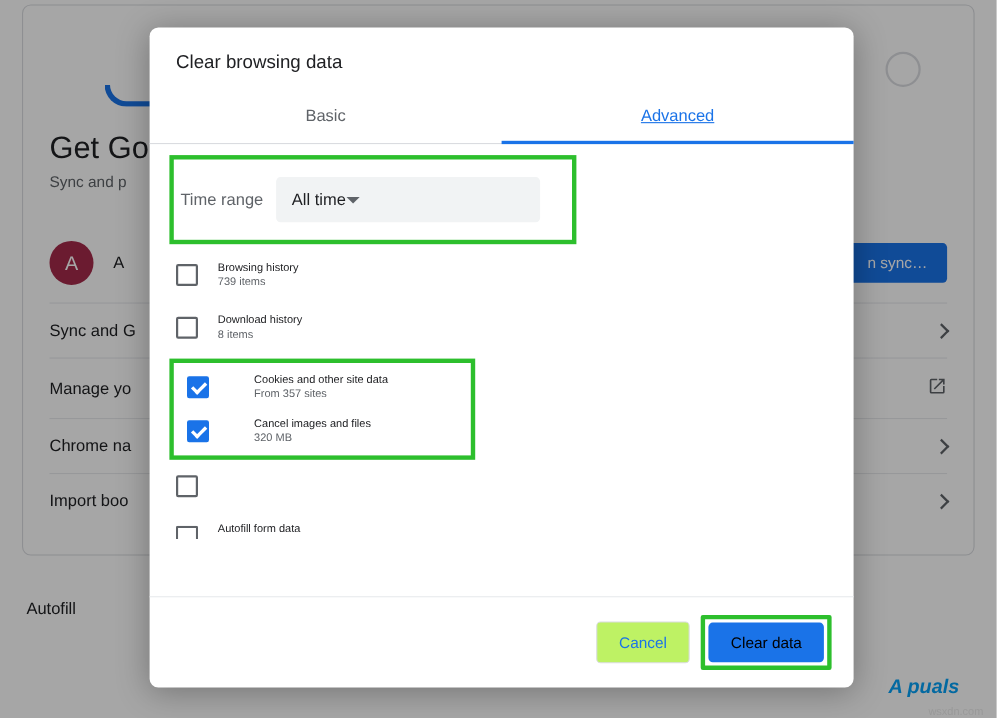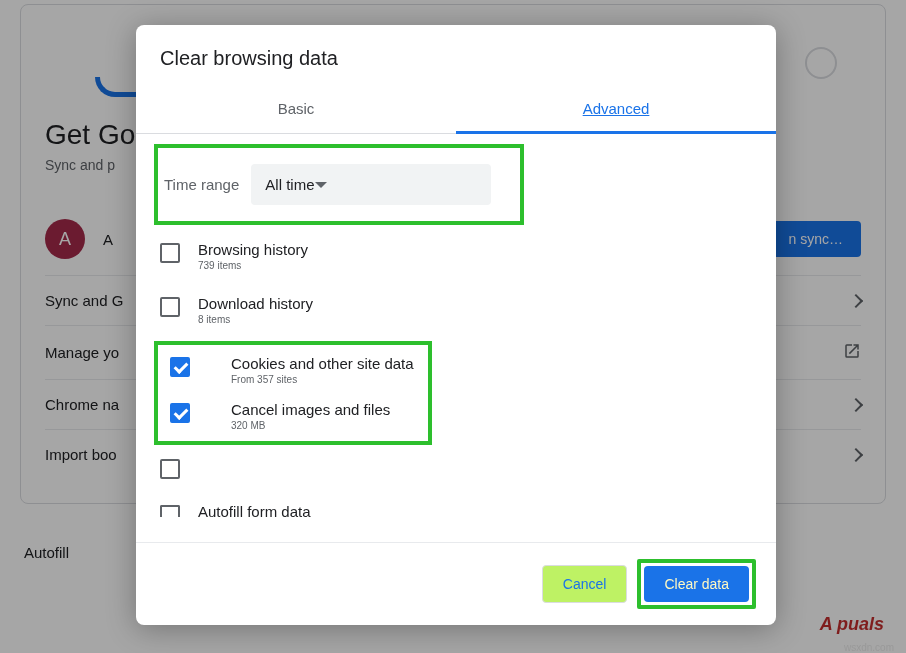--- a/index.html
+++ b/index.html
@@ -12,54 +12,54 @@
     .bg-swoosh { position: absolute; left: 50px; top: 48px; width: 80px; height: 20px; border: 5px solid #1a73e8; border-top: none; border-right: none; border-radius: 0 0 0 40px; }
     .bg-heading { font-size: 28px; color: #202124; margin-top: 30px; margin-bottom: 6px; }
     .bg-sub { font-size: 14px; color: #5f6368; margin-bottom: 30px; }
     .bg-row { display: flex; align-items: center; padding: 16px 0; border-top: 1px solid #e8eaed; font-size: 15px; color: #202124; justify-content: space-between; }
     .bg-row-left { display: flex; align-items: center; gap: 18px; }
     .avatar { width: 40px; height: 40px; border-radius: 50%; background: #a52a4a; color: #fff; display: flex; align-items: center; justify-content: center; font-size: 18px; }
     .sync-btn { background: #1a73e8; color: #fff; border: none; padding: 10px 18px; border-radius: 4px; font-size: 14px; }
     .arrow-right { width: 10px; height: 10px; border-right: 2px solid #5f6368; border-top: 2px solid #5f6368; transform: rotate(45deg); }
     .ext-icon svg { width: 18px; height: 18px; fill: #5f6368; }
     .section-heading { font-size: 15px; color: #202124; padding: 20px 4px 10px 4px; }
-    .watermark { position: absolute; right: 22px; bottom: 18px; font-size: 18px; font-weight: bold; font-style: italic; color: #7f1d1d; z-index: 100; }
+    .watermark { position: absolute; right: 34px; bottom: 18px; font-size: 18px; font-weight: bold; font-style: italic; color: #0369a1; z-index: 100; }
     .wsxdn { position: absolute; right: 12px; bottom: 0px; font-size: 10px; color: #999; z-index: 100; }
 
     .dialog { position: absolute; left: 136px; top: 25px; width: 640px; height: 600px; background: #fff; border-radius: 8px; box-shadow: 0 4px 30px rgba(0,0,0,0.3); z-index: 10; display: flex; flex-direction: column; }
     .dialog-header { padding: 22px 24px 16px 24px; }
-    .dialog-title { font-size: 20px; color: #202124; }
+    .dialog-title { font-size: 17px; color: #202124; }
     .tabs { display: flex; border-bottom: 1px solid #dadce0; }
     .tab { flex: 1; text-align: center; padding: 14px 0; font-size: 15px; color: #5f6368; cursor: pointer; }
     .tab.active { color: #1a73e8; border-bottom: 3px solid #1a73e8; margin-bottom: -1px; text-decoration: underline; }
     .dialog-body { flex: 1; overflow-y: scroll; padding: 4px 17px 0 18px; position: relative; }
     .dialog-body::-webkit-scrollbar { width: 14px; }
     .dialog-body::-webkit-scrollbar-thumb { background: #bdbdbd; }
     .dialog-body::-webkit-scrollbar-track { background: #f1f1f1; }
 
     .highlight-box { border: 4px solid #2dbf2d; padding: 2px; }
     .timerange-wrap { display: flex; align-items: center; padding: 14px 10px 14px 4px; gap: 12px; }
     .timerange-label { font-size: 15px; color: #5f6368; }
     .dropdown { flex: 0 0 auto; width: 240px; display: flex; align-items: center; justify-content: flex-start; background: #f1f3f4; border-radius: 4px; padding: 12px 14px; color: #202124; font-size: 15px; }
     .dropdown .caret { width: 0; height: 0; border-left: 6px solid transparent; border-right: 6px solid transparent; border-top: 6px solid #5f6368; }
 
     .check-row { display: flex; align-items: flex-start; padding: 12px 6px; gap: 18px; }
     .checkbox { width: 20px; height: 20px; border: 2px solid #5f6368; border-radius: 2px; margin-top: 2px; cursor: pointer; position: relative; flex-shrink: 0; }
     .checkbox.checked { background: #1a73e8; border-color: #1a73e8; }
     .checkbox.checked::after { content: ""; position: absolute; left: 5px; top: 1px; width: 5px; height: 10px; border: solid #fff; border-width: 0 3px 3px 0; transform: rotate(45deg); }
-    .check-text .primary { font-size: 15px; color: #202124; }
+    .check-text .primary { font-size: 10px; color: #202124; }
     .check-text .secondary { font-size: 10px; color: #5f6368; margin-top: 2px; }
 
     .checked-group { margin-top: 4px; }
     .checked-group .check-row { padding: 8px 10px; gap: 41px; }
 
     .dialog-footer { border-top: 1px solid #e8eaed; padding: 16px 20px; display: flex; justify-content: flex-end; gap: 10px; align-items: center; }
     .btn { padding: 10px 20px; border-radius: 4px; font-size: 14px; cursor: pointer; }
     .btn-cancel { background: #bef264; color: #1a73e8; border: 1px solid #dadce0; }
-    .btn-primary { background: #1a73e8; color: #fef9c3; border: none; }
+    .btn-primary { background: #1a73e8; color: #000000; border: none; }
     .btn-highlight { border: 4px solid #2dbf2d; padding: 3px; border-radius: 2px; }
 
     .timerange-highlight { margin: 6px 0 4px 0; width: 370px; }
     .checked-highlight { width: 278px; }
   </style>
 </head>
 <body>
 
 <div class="page-bg">
   <div class="bg-card">

